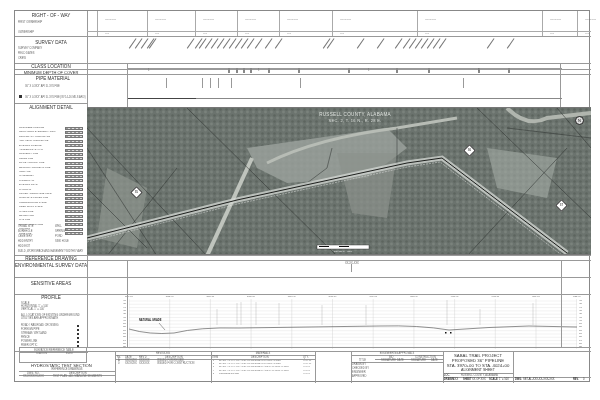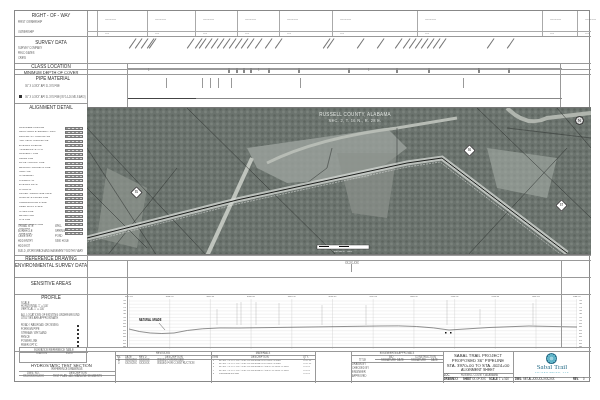--- a/index.html
+++ b/index.html
@@ -496,25 +496,20 @@
     <div style="position:absolute;left:0;top:2px;width:70px;text-align:center;font-size:4.3px;color:#333;">SABAL TRAIL PROJECT</div>
     <div style="position:absolute;left:0;top:7px;width:70px;text-align:center;font-size:4.3px;color:#333;">PROPOSED 36" PIPELINE</div>
     <div style="position:absolute;left:0;top:12px;width:70px;text-align:center;font-size:4.3px;color:#333;">STA. 3970+00 TO STA. 4024+00</div>
     <div style="position:absolute;left:0;top:17px;width:70px;text-align:center;font-size:3.6px;color:#333;">ALIGNMENT SHEET</div>
     <div class="hline" style="left:0;top:22px;width:70px;"></div>
     <div class="tiny" style="left:1px;top:22.5px;font-weight:bold;">LOC.</div>
     <div class="tiny" style="left:18px;top:22.5px;">RUSSELL COUNTY, ALABAMA</div>
   </div>
   <div class="vline" style="left:498px;top:340px;height:32px;"></div>
 
-  <div class="abs" style="left:498px;top:340px;width:78px;height:26px;">
-    <div class="abs" style="left:33px;top:2px;width:11px;height:11px;border-radius:50%;background:radial-gradient(circle,#9fd3e0 0 25%,#5fb3c7 26% 55%,#2a6f8a 56% 100%);"></div>
-    <div class="abs logo-text" style="left:0;top:12px;width:78px;text-align:center;font-size:7px;">Sabal Trail</div>
-    <div class="abs" style="left:0;top:20px;width:78px;text-align:center;font-size:2.4px;letter-spacing:0.6px;color:#5fb3c7;">TRANSMISSION, LLC</div>
-  </div>
 
   <div class="hline" style="left:428px;top:366px;width:148px;"></div>
   <div class="abs" style="left:428px;top:366px;width:148px;height:6px;font-size:2.6px;color:#333;">
     <span class="abs" style="left:1px;top:1px;font-weight:bold;">DRAWN</span>
     <span class="abs" style="left:10px;top:1px;">XXX</span>
     <span class="abs" style="left:20px;top:1px;font-weight:bold;">SHEET</span>
     <span class="abs" style="left:29px;top:1px;">XX OF XXX</span>
     <span class="abs" style="left:46px;top:1px;font-weight:bold;">SCALE</span>
     <span class="abs" style="left:56px;top:1px;">1" = 500'</span>
     <span class="abs" style="left:72px;top:1px;font-weight:bold;">DWG.</span>

